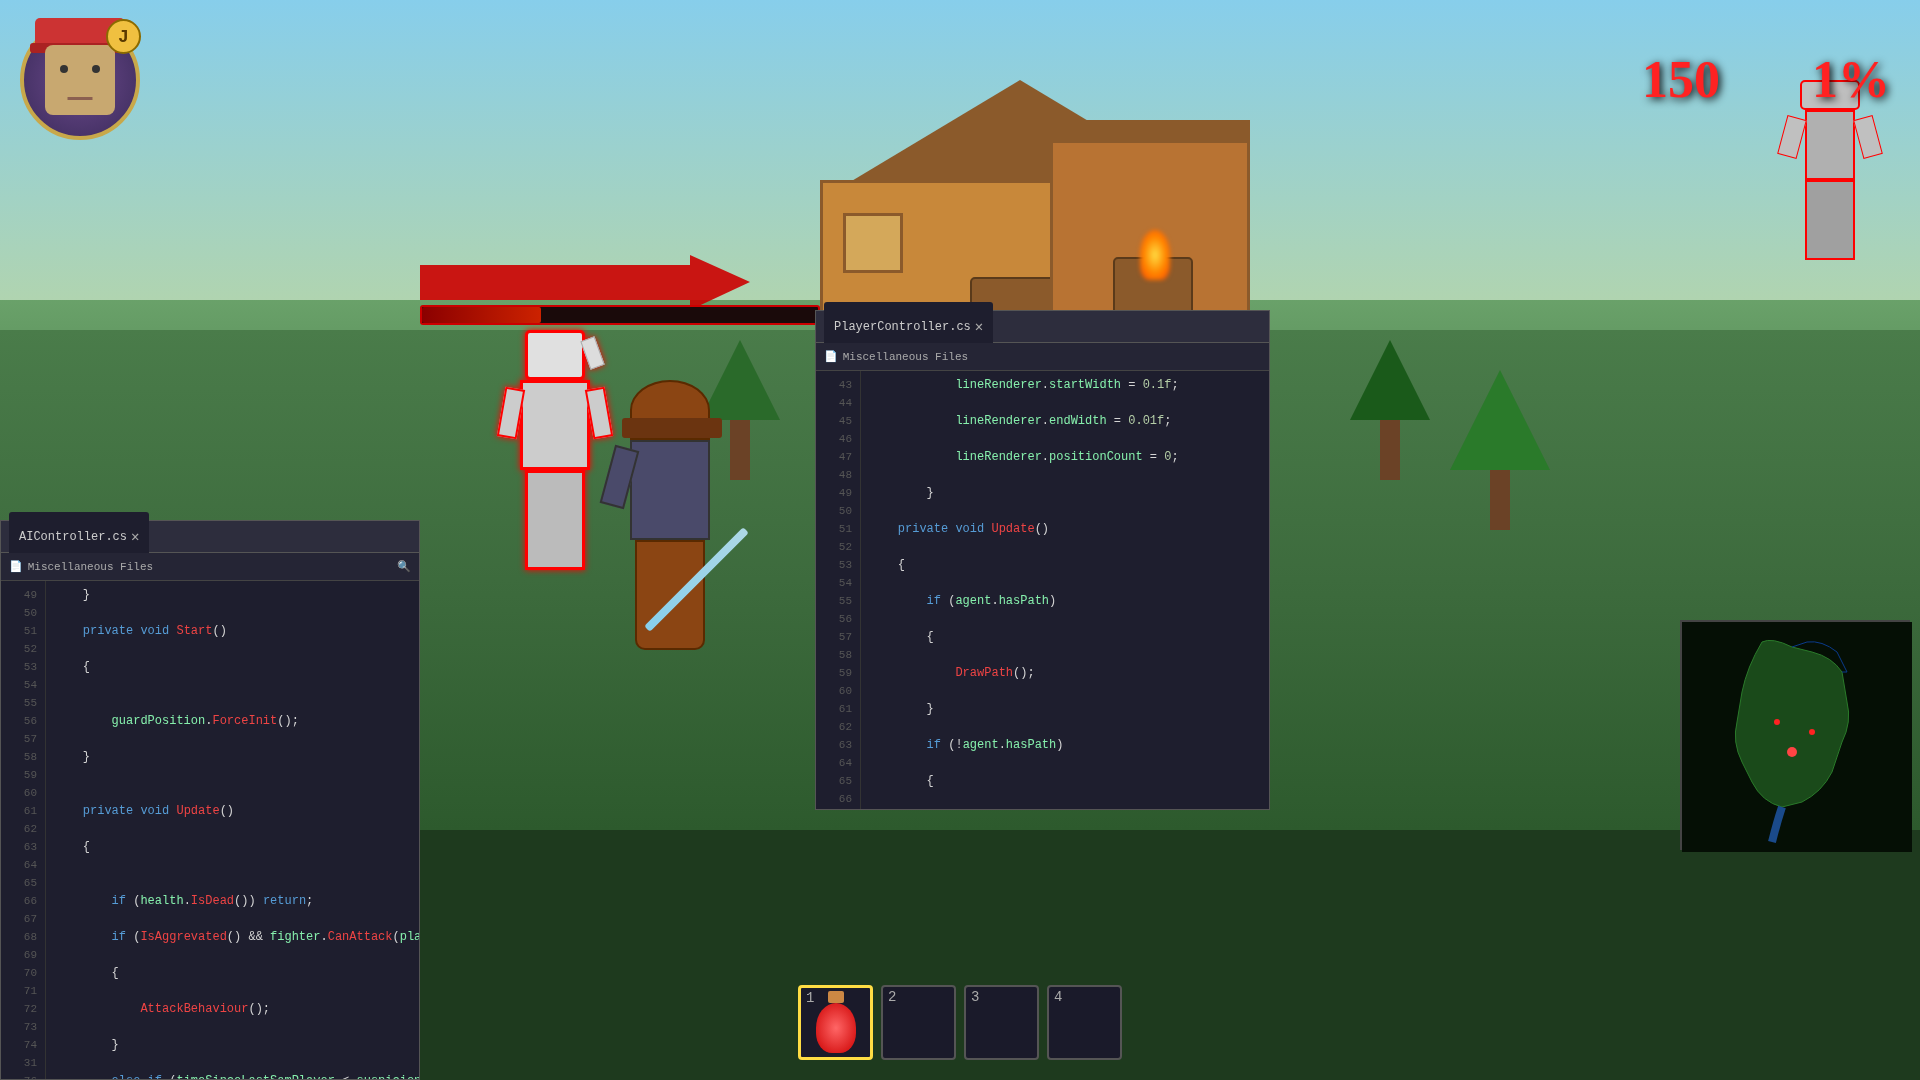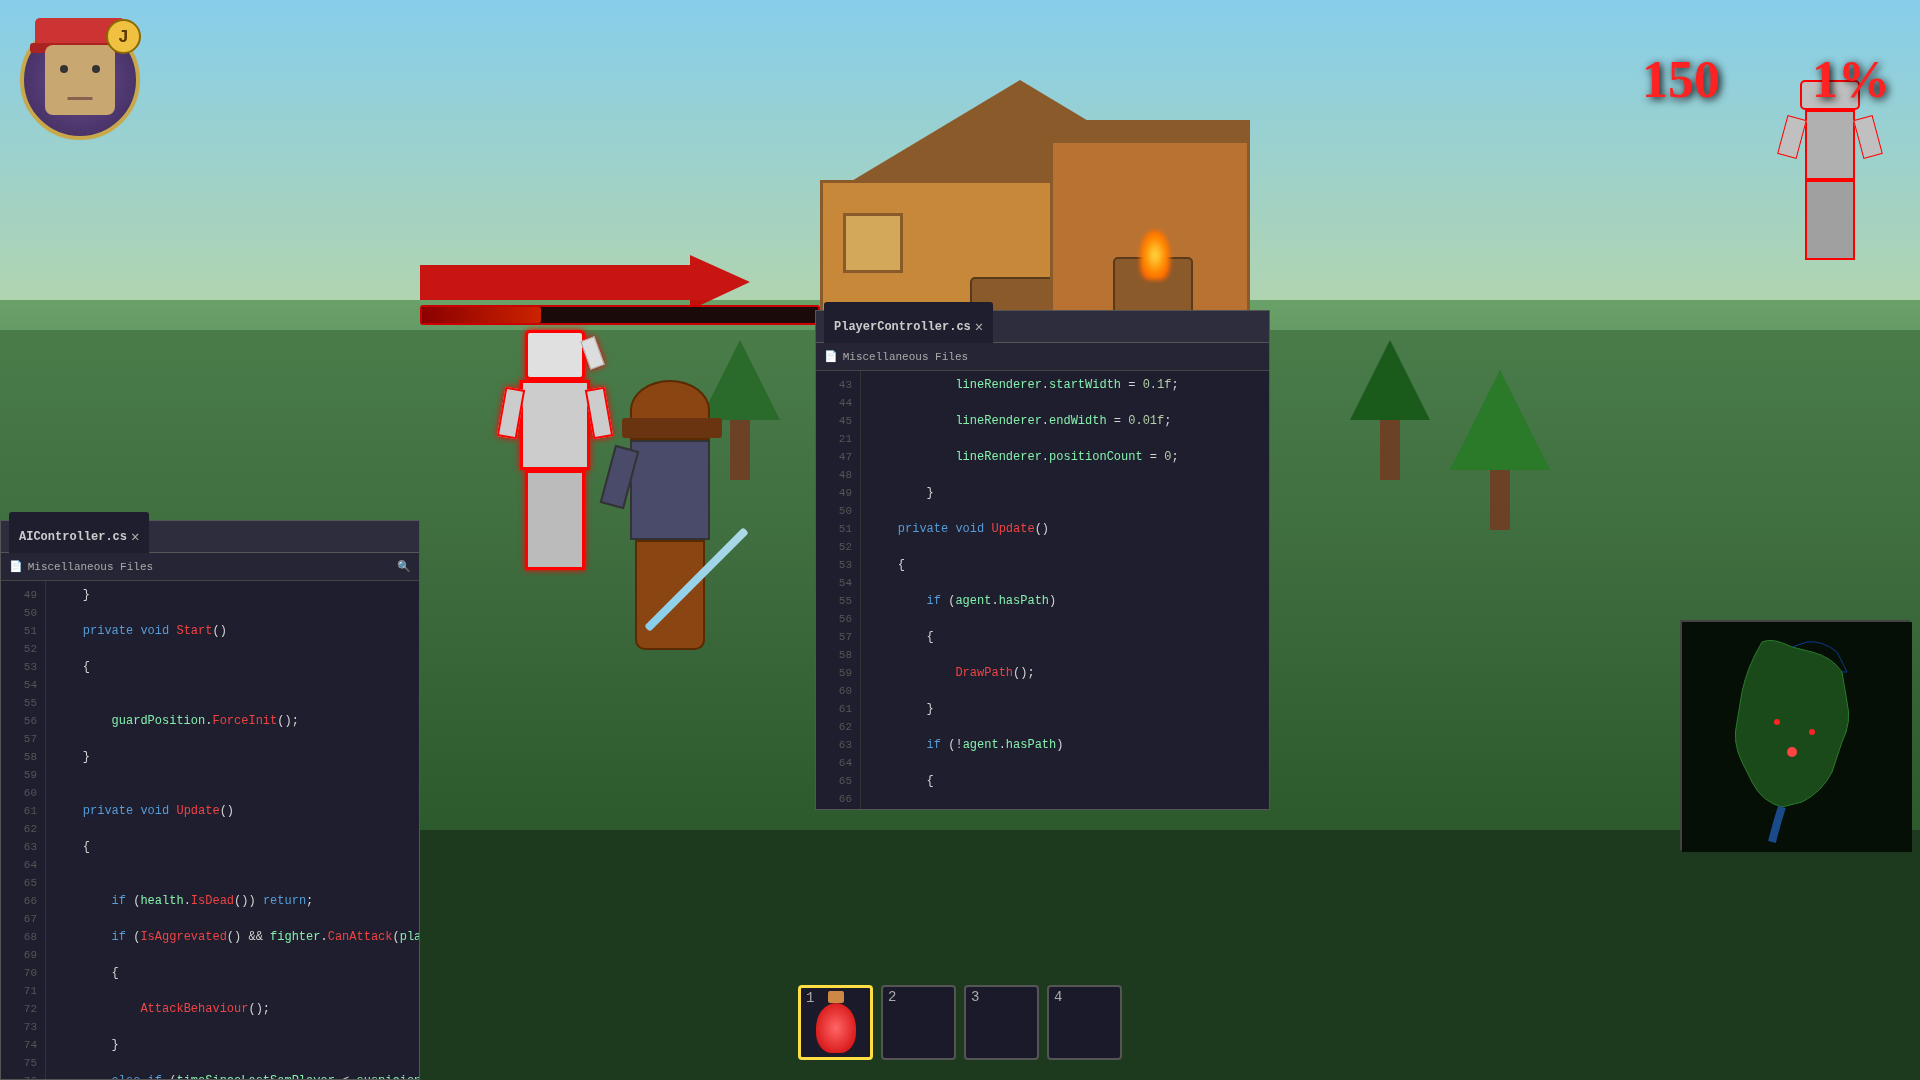--- a/index.html
+++ b/index.html
@@ -379,21 +379,20 @@
 
     .editor-tab {
       display: flex;
       align-items: center;
       gap: 4px;
       background: #1e1e2e;
       padding: 16px 10px;
       border-radius: 3px 3px 0 0;
       font-size: 12px;
       color: #ccc;
-      font-weight: bold;
     }
 
     .tab-close {
       color: #aaa;
       cursor: pointer;
       font-size: 14px;
     }
 
     .editor-toolbar {
       height: 28px;
@@ -608,21 +607,21 @@
         <div>65</div>
         <div>66</div>
         <div>67</div>
         <div>68</div>
       <div>69</div>
         <div>70</div>
         <div>71</div>
         <div>72</div>
         <div>73</div>
       <div>74</div>
-        <div>75</div>
+        <div>31</div>
         <div>76</div>
 
     </div>
     <div class="code-area"><span class="code-line">    <span class="punct">}</span></span>
 <span class="code-line">    <span class="kw">private void</span> <span class="fn">Start</span>()</span>
 <span class="code-line">    <span class="punct">{</span></span>
 <span class="code-line"></span>
 <span class="code-line">        <span class="var">guardPosition</span>.<span class="fn">ForceInit</span>();</span>
 <span class="code-line">    <span class="punct">}</span></span>
 <span class="code-line"></span>
@@ -672,21 +671,21 @@
   </div>
   <div class="editor-toolbar">
     <span>📄</span>
     <span>Miscellaneous Files</span>
   </div>
   <div class="editor-body">
     <div class="line-numbers">
       <div>43</div>
         <div>44</div>
         <div>45</div>
-        <div>21</div>
+        <div>46</div>
         <div>47</div>
       <div>48</div>
         <div>49</div>
         <div>50</div>
         <div>51</div>
         <div>52</div>
       <div>53</div>
         <div>54</div>
         <div>55</div>
         <div>56</div>

